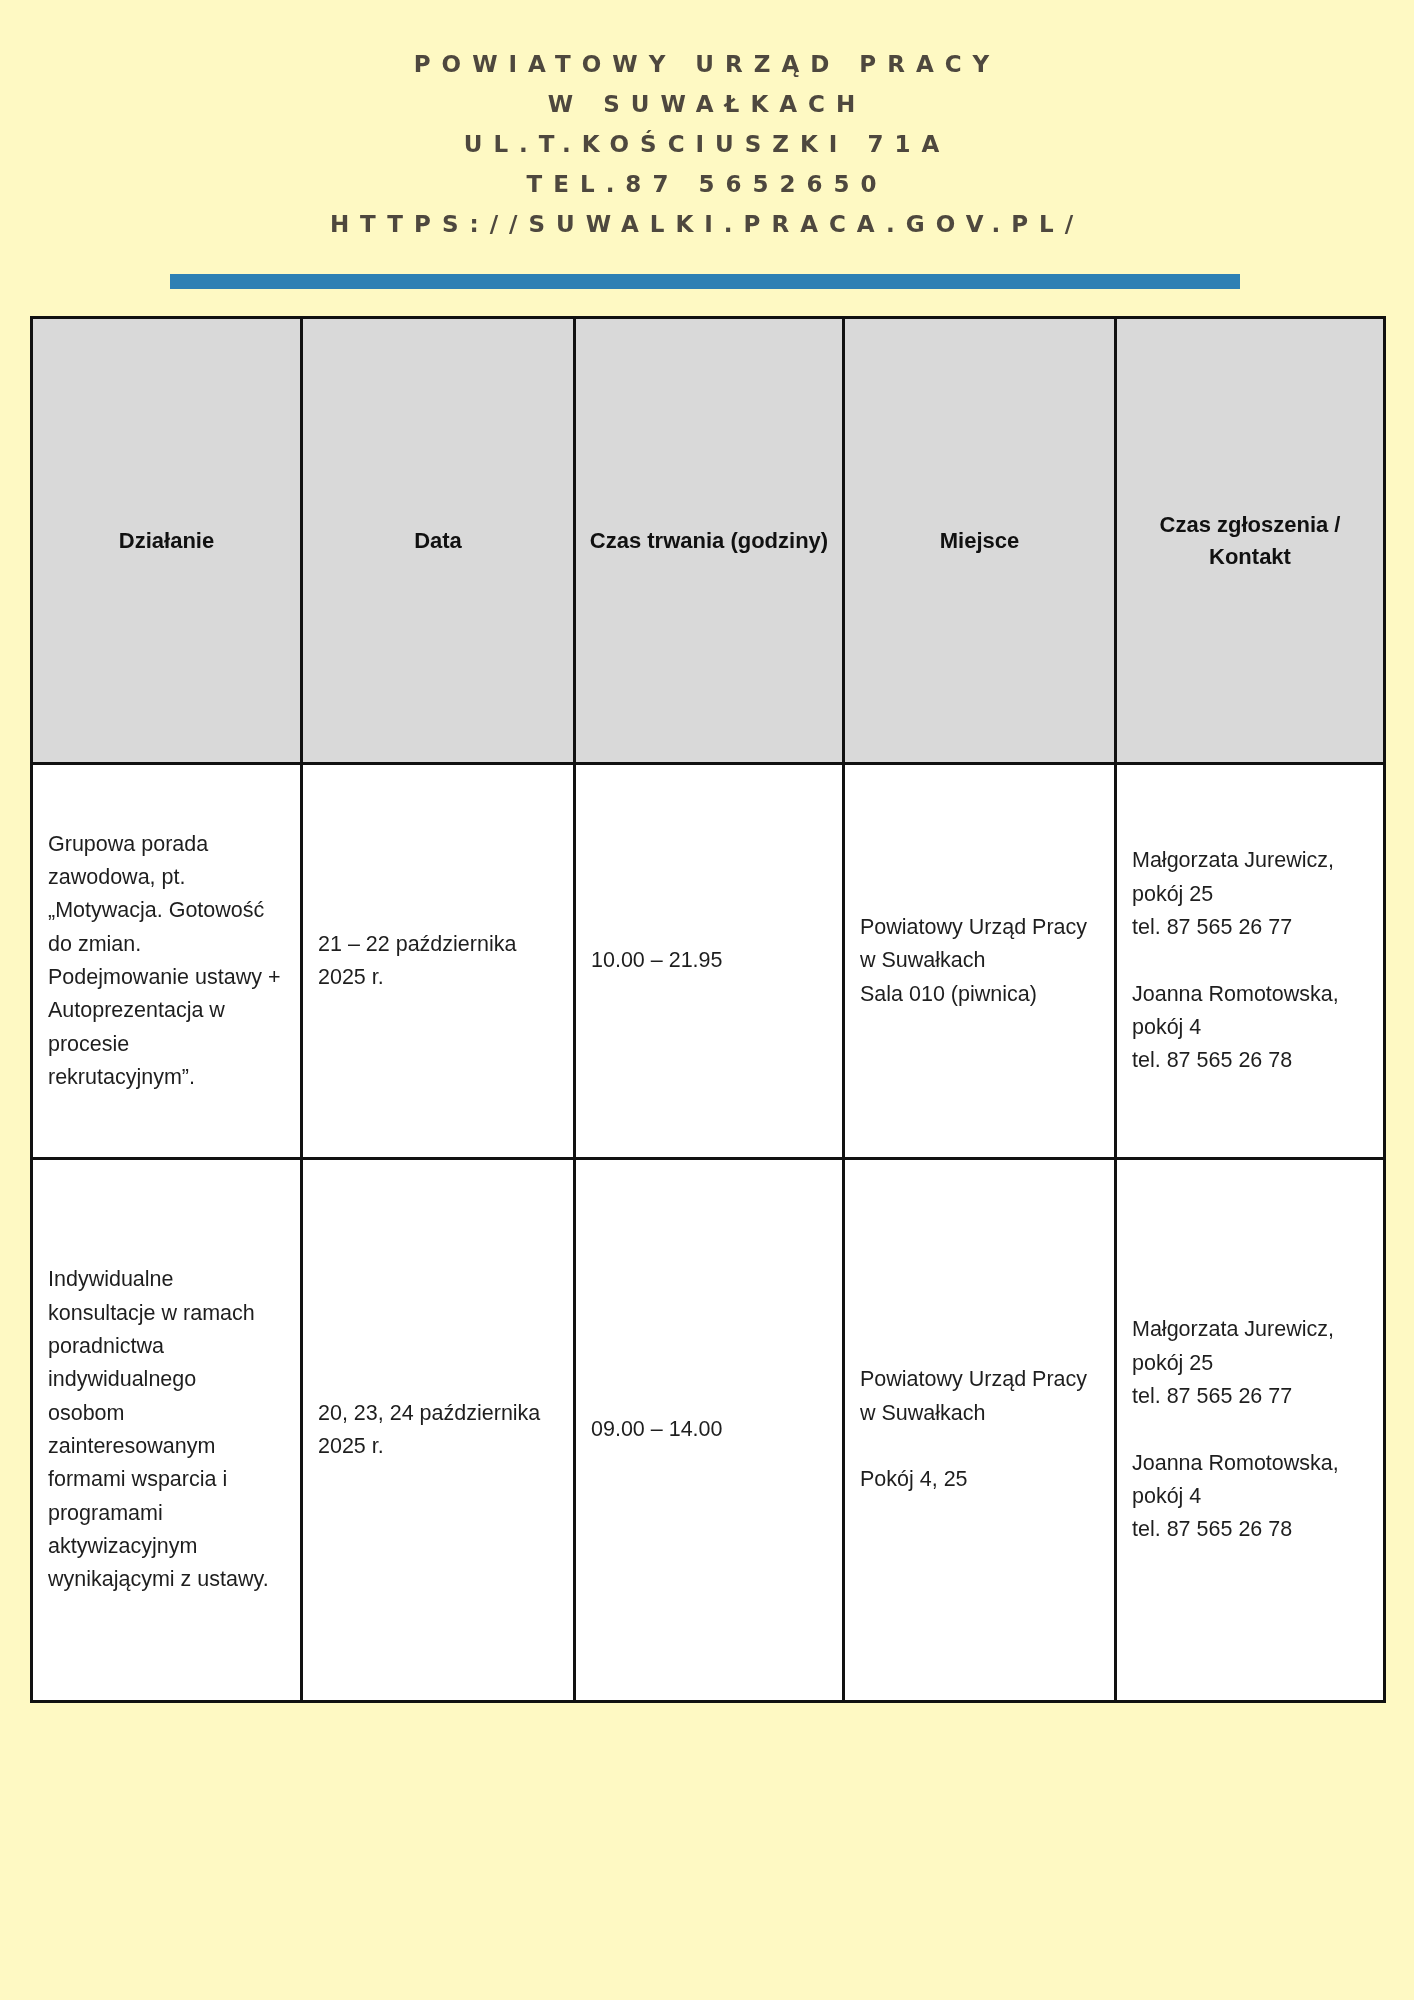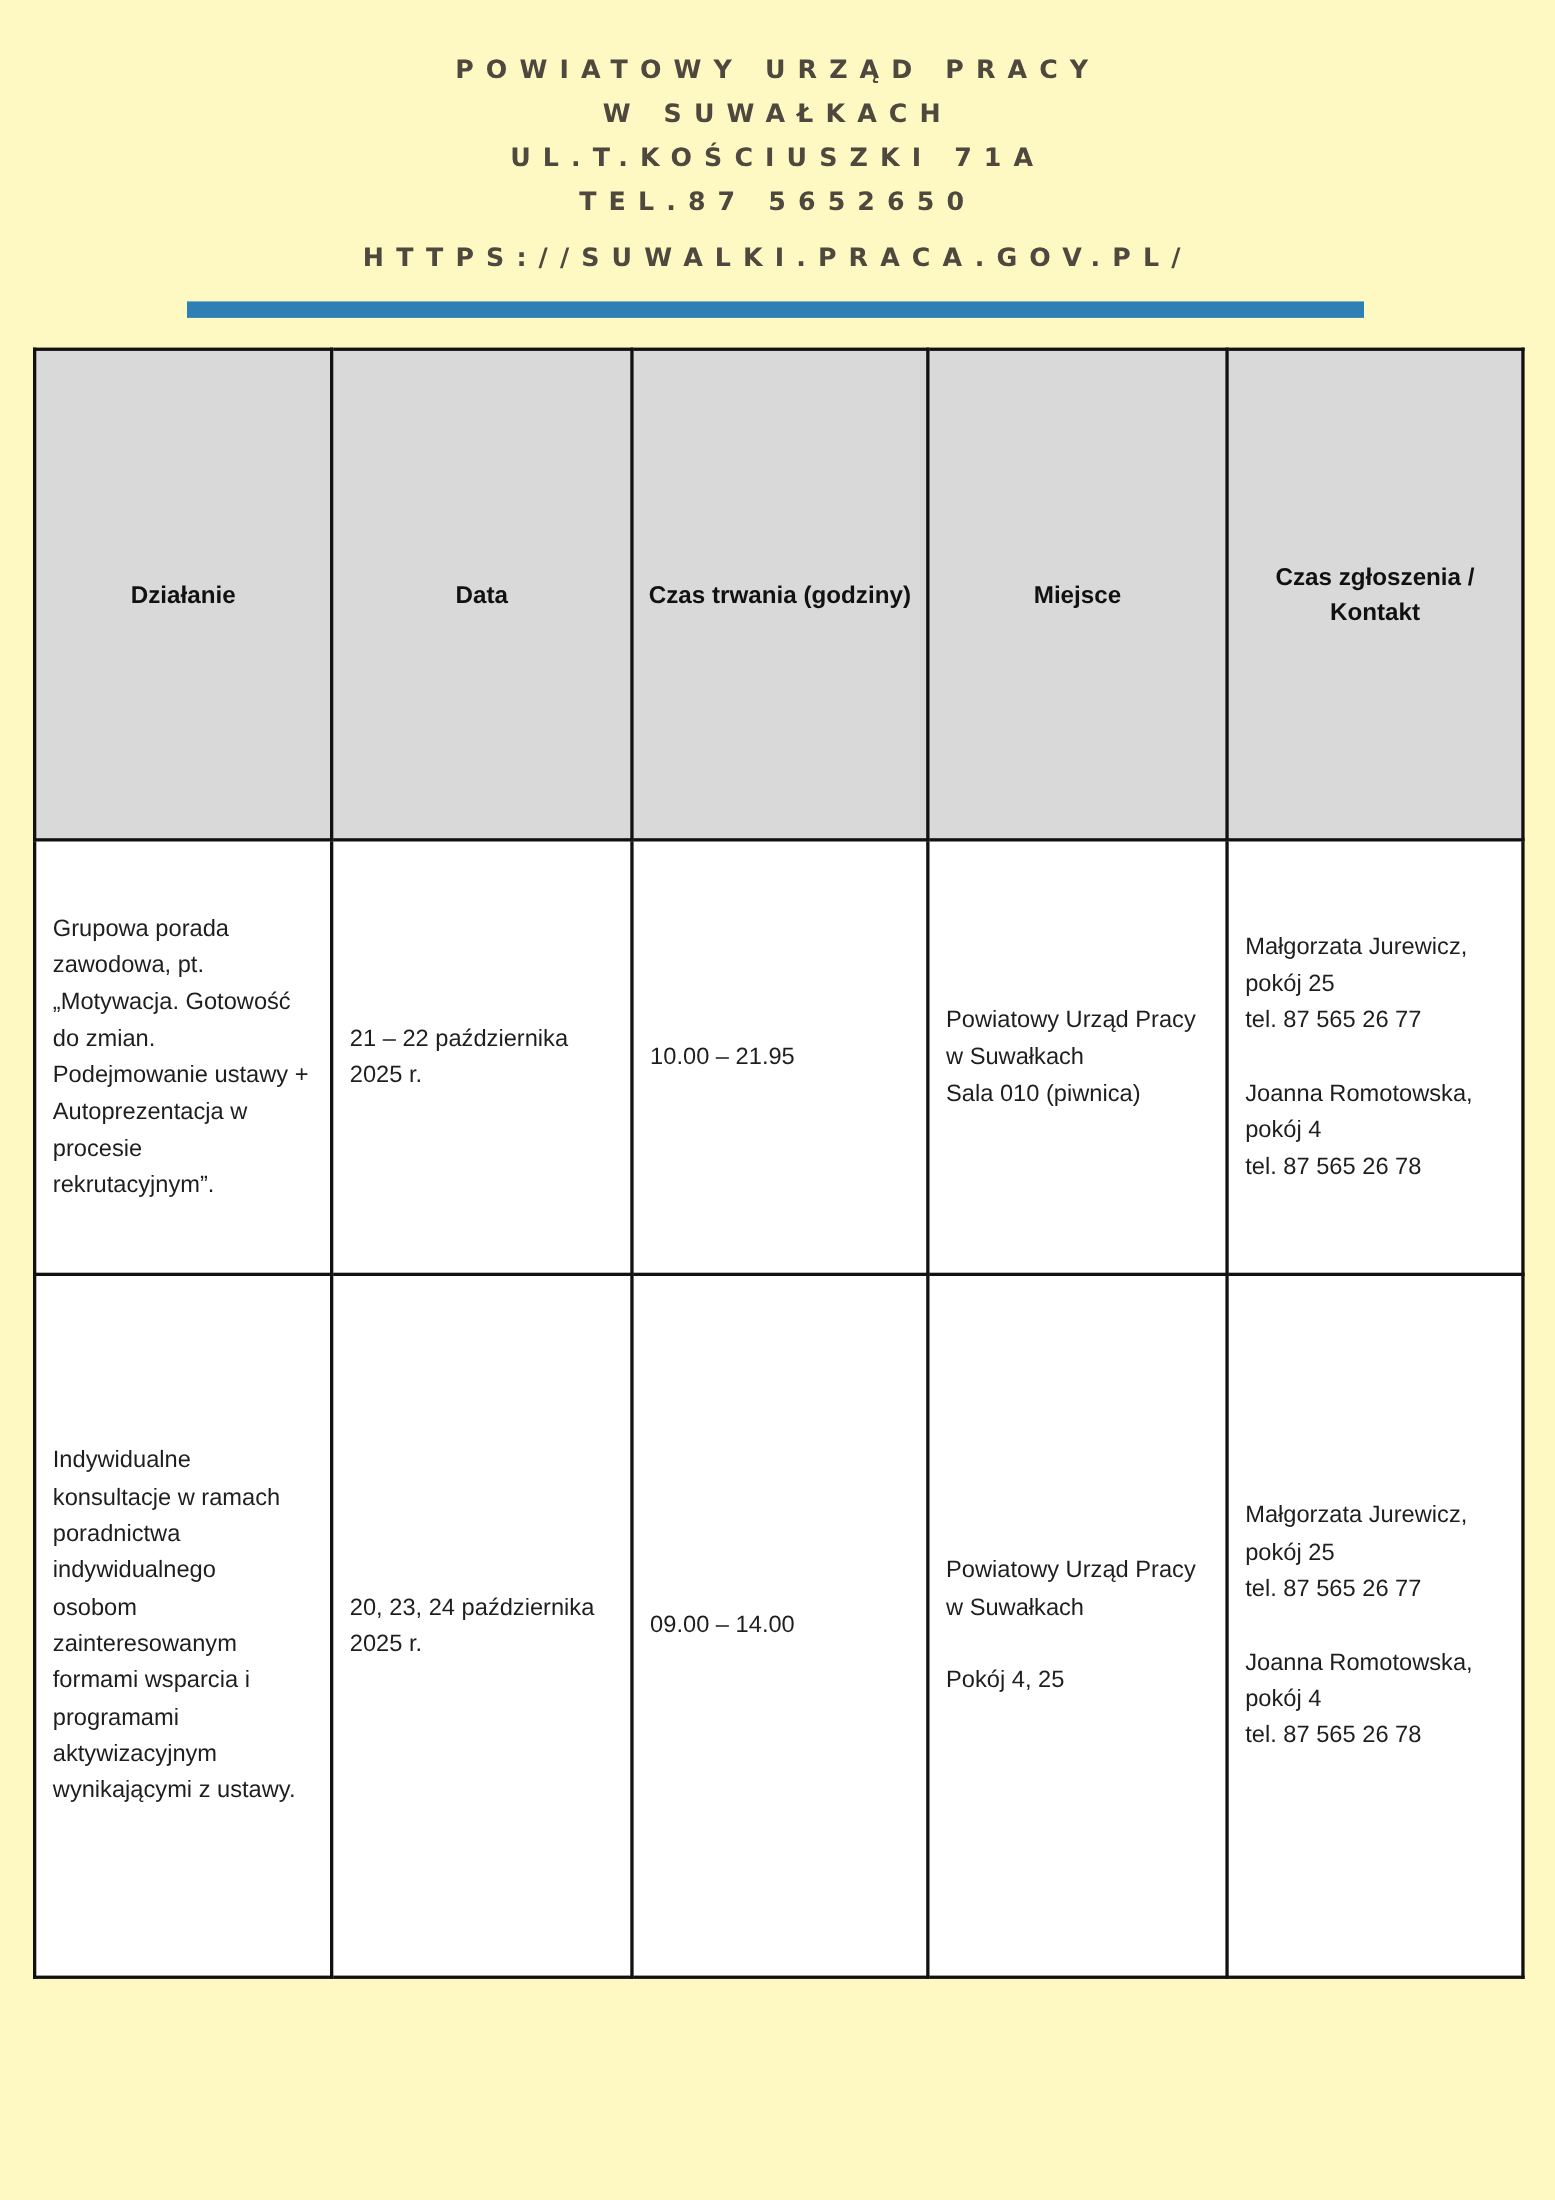--- a/index.html
+++ b/index.html
@@ -25,21 +25,20 @@
     font-family: "DejaVu Sans", sans-serif;
     font-weight: 700;
   }
   .header-line {
     font-size: 23px;
     line-height: 40px;
     letter-spacing: 11px;
     white-space: nowrap;
   }
   .header-url {
-    margin-top: 11px;
   }
   .divider-bar {
     position: absolute;
     left: 170px;
     top: 274px;
     width: 1070px;
     height: 15px;
     background: #2E80B4;
   }
   table.schedule {
@@ -70,21 +69,21 @@
   table.schedule td {
     background: #FFFFFF;
     color: #1E1E1E;
     font-size: 21.5px;
     line-height: 1.55;
     text-align: left;
     padding: 8px 12px 8px 15px;
     white-space: pre-line;
   }
   tr.row-1 td { height: 395px; }
-  tr.row-2 td { height: 639px; }
+  tr.row-2 td { height: 543px; }
 </style>
 </head>
 <body>
 
 <div class="page">
 
   <div class="header-block">
     <div class="header-line">POWIATOWY URZĄD PRACY</div>
     <div class="header-line">W SUWAŁKACH</div>
     <div class="header-line">UL.T.KOŚCIUSZKI 71A</div>

